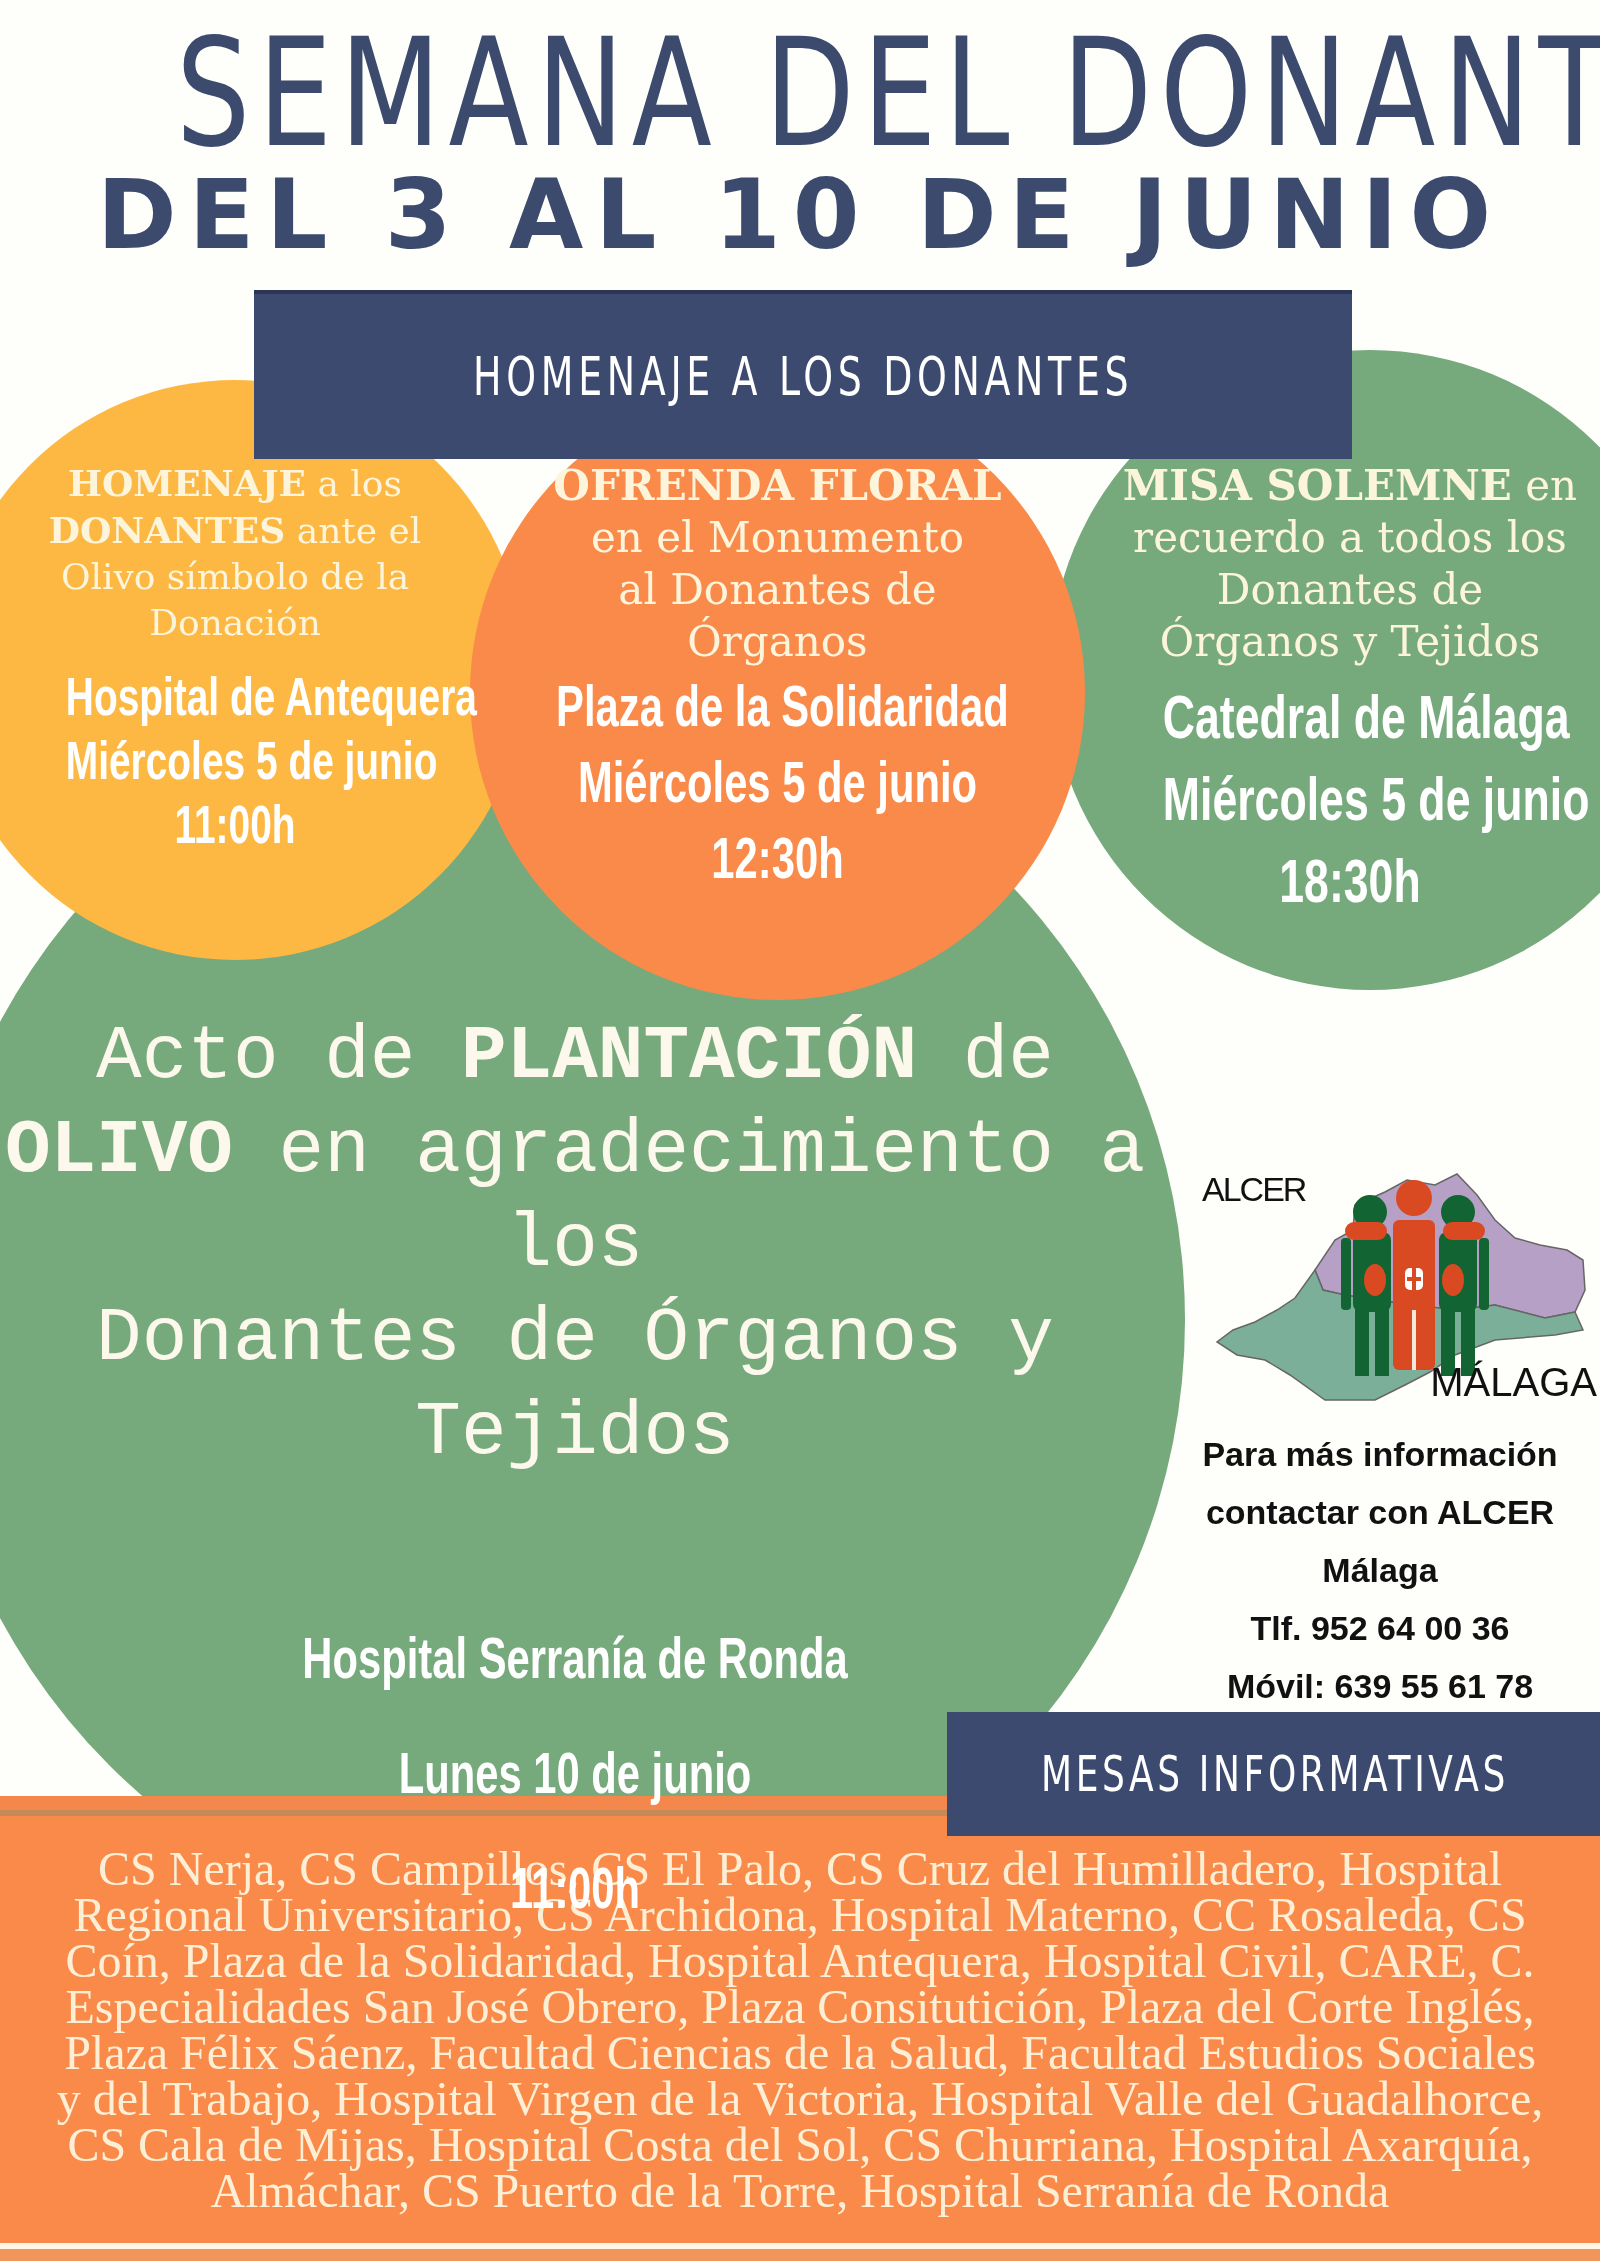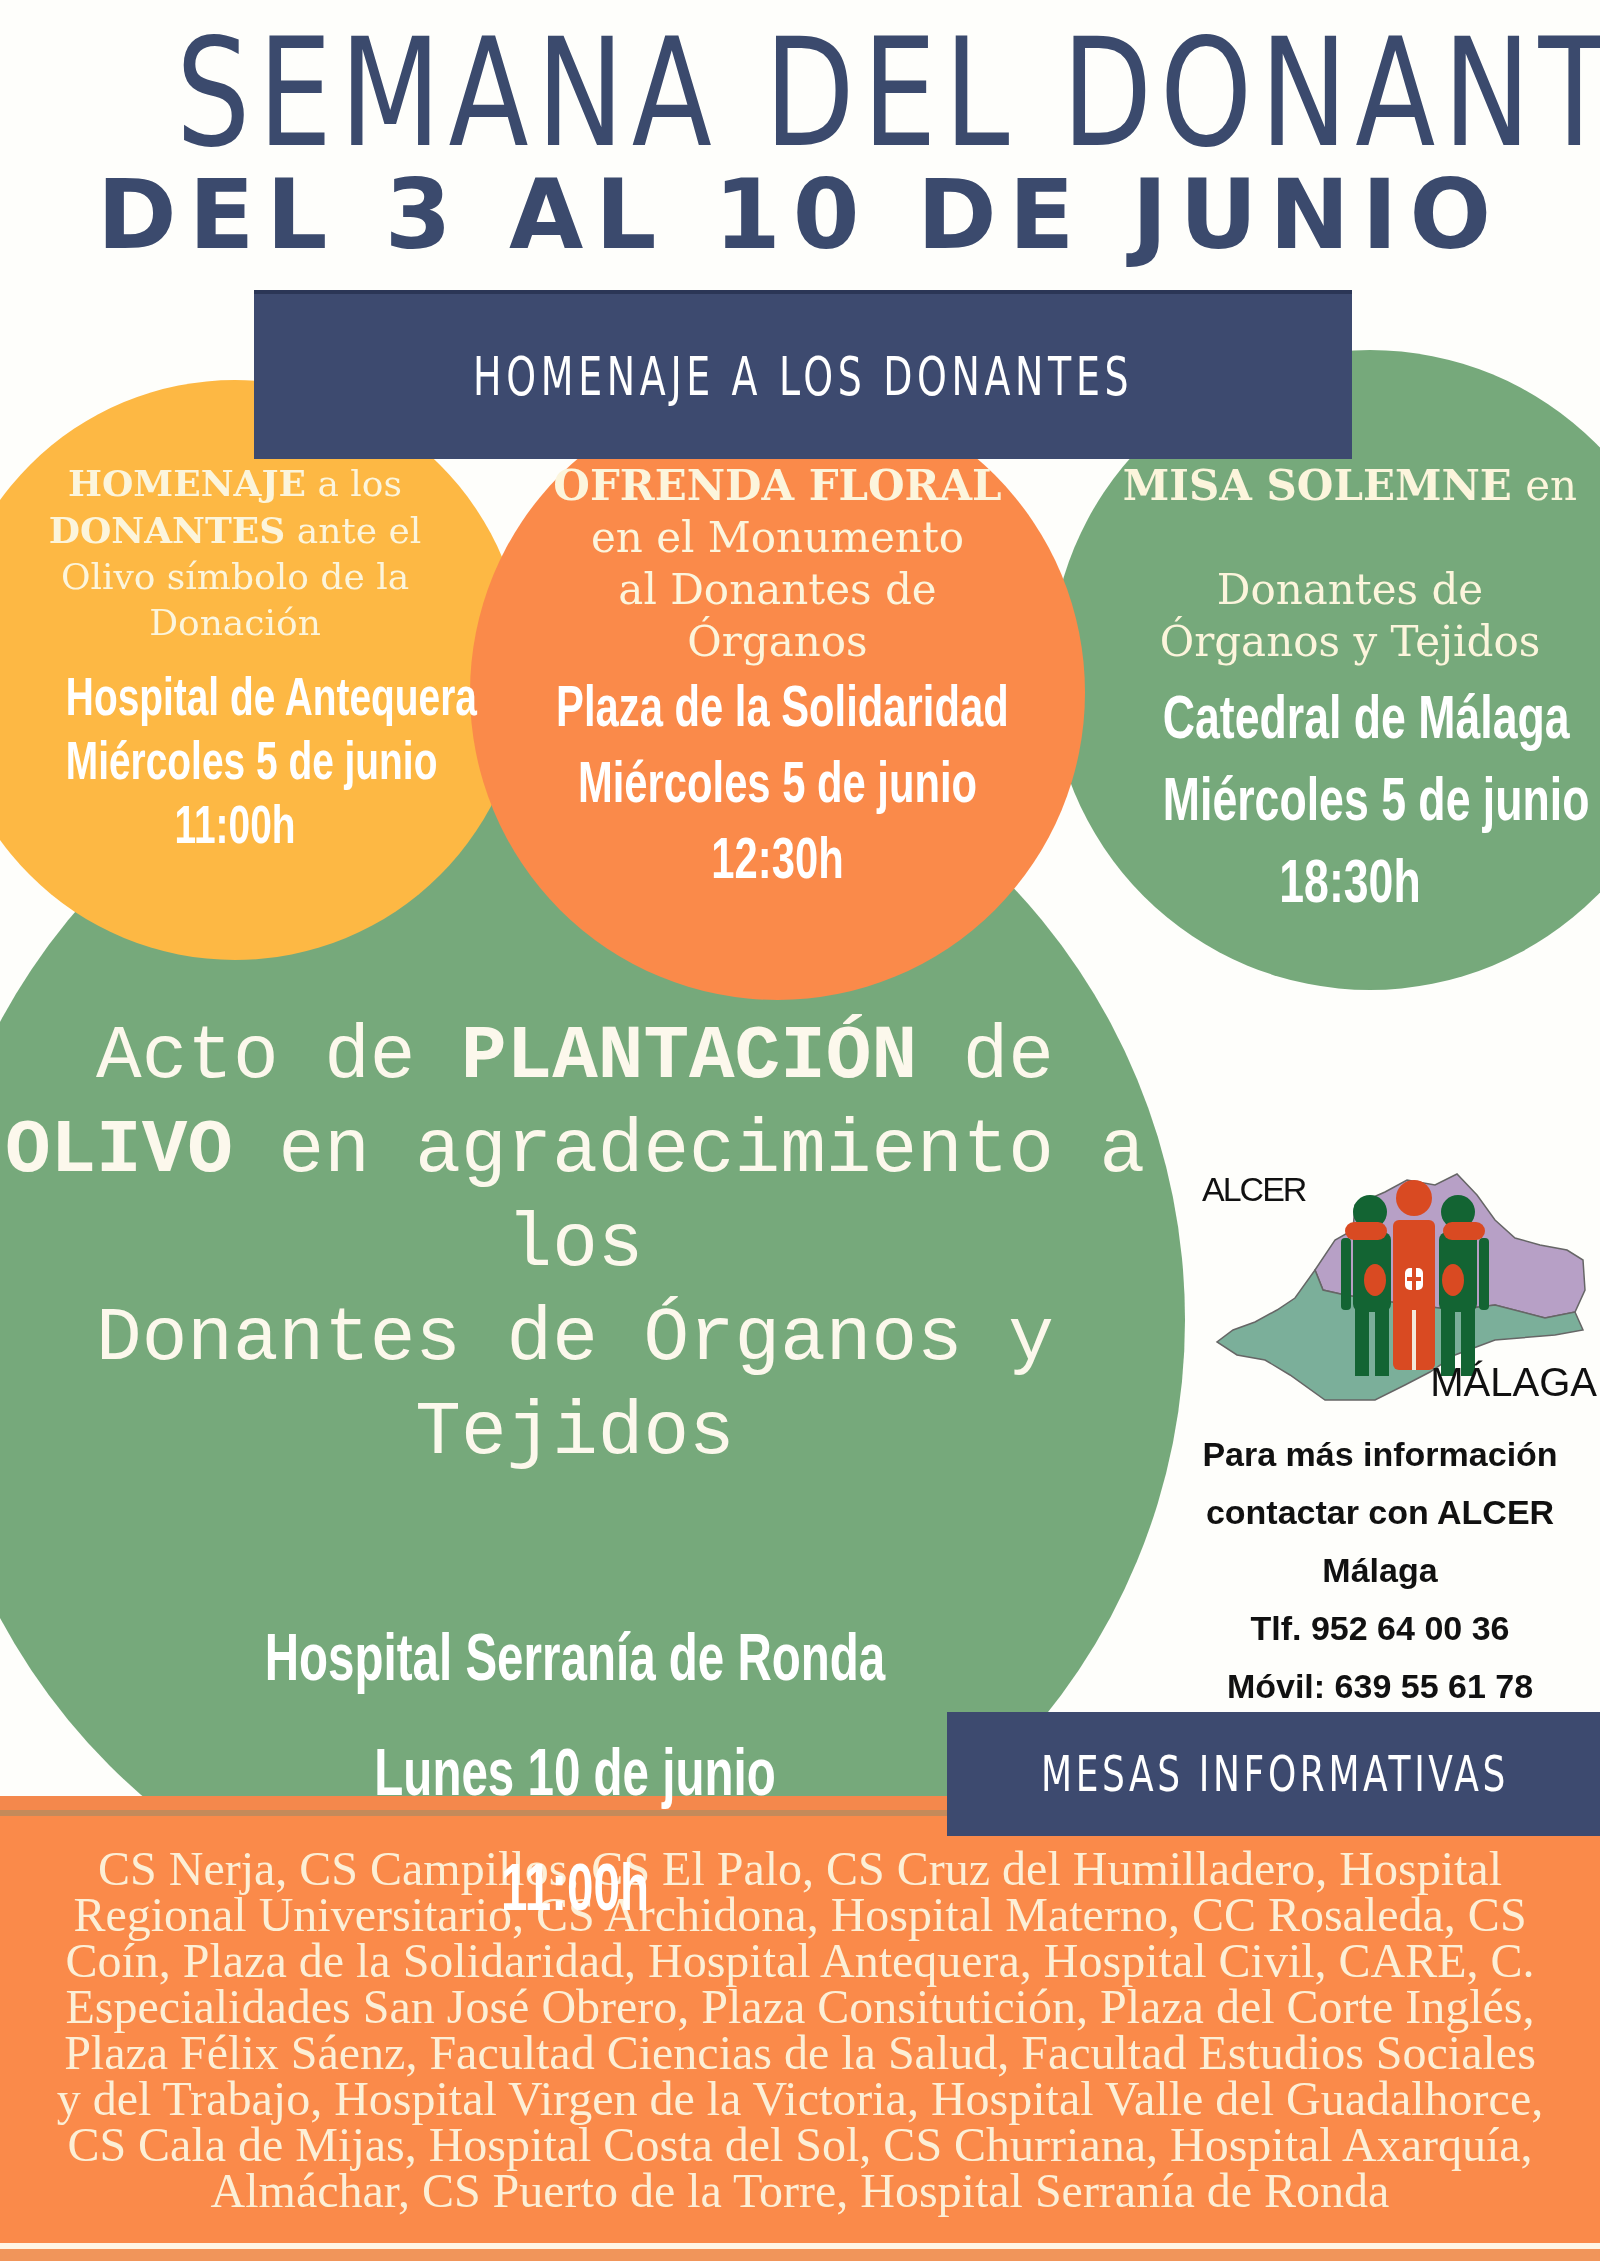--- a/index.html
+++ b/index.html
@@ -63,21 +63,21 @@
 
   .t-green-r { left: 1090px; top: 460px; width: 520px; }
   .t-green-r .lead { font-size: 42px; line-height: 52px; }
   .t-green-r .big { font-size: 62px; line-height: 82px; }
 
   .t-main { left: 0; top: 1010px; width: 1150px; }
   .t-main .lead {
     font-family: Liberation Mono, monospace; font-size: 76px; line-height: 94px; color: #FCF8EC;
   }
   .t-main .lead b { font-weight: bold; }
-  .t-main .place { margin-top: 120px; font-size: 66px; line-height: 115px; }
+  .t-main .place { margin-top: 120px; font-size: 58px; line-height: 115px; }
 
   
   .logo { left: 1195px; top: 1150px; width: 400px; height: 260px; z-index: 6; }
   .logo-alcer {
     position: absolute; left: 7px; top: 20px; font-family: "Liberation Sans", sans-serif;
     font-size: 34px; color: #111; letter-spacing: -2px;
   }
   .logo-malaga {
     position: absolute; right: -2px; top: 210px; font-family: "Liberation Sans", sans-serif;
     font-size: 40px; color: #111;
@@ -147,21 +147,21 @@
     <span>Órganos</span>
   </div>
   <div class="condensed big">Plaza de la Solidaridad</div>
   <div class="condensed big">Miércoles 5 de junio</div>
   <div class="condensed big">12:30h</div>
 </div>
 
 <div class="ctext t-green-r">
   <div class="serif lead">
     <span class="bold-serif">MISA SOLEMNE</span><span> en</span><br>
-    <br>
+    <span>recuerdo a todos los</span><br>
     <span>Donantes de</span><br>
     <span>Órganos y Tejidos</span>
   </div>
   <div style="height:8px"></div>
   <div class="condensed big">Catedral de Málaga</div>
   <div class="condensed big">Miércoles 5 de junio</div>
   <div class="condensed big">18:30h</div>
 </div>
 
 <div class="ctext t-main">

